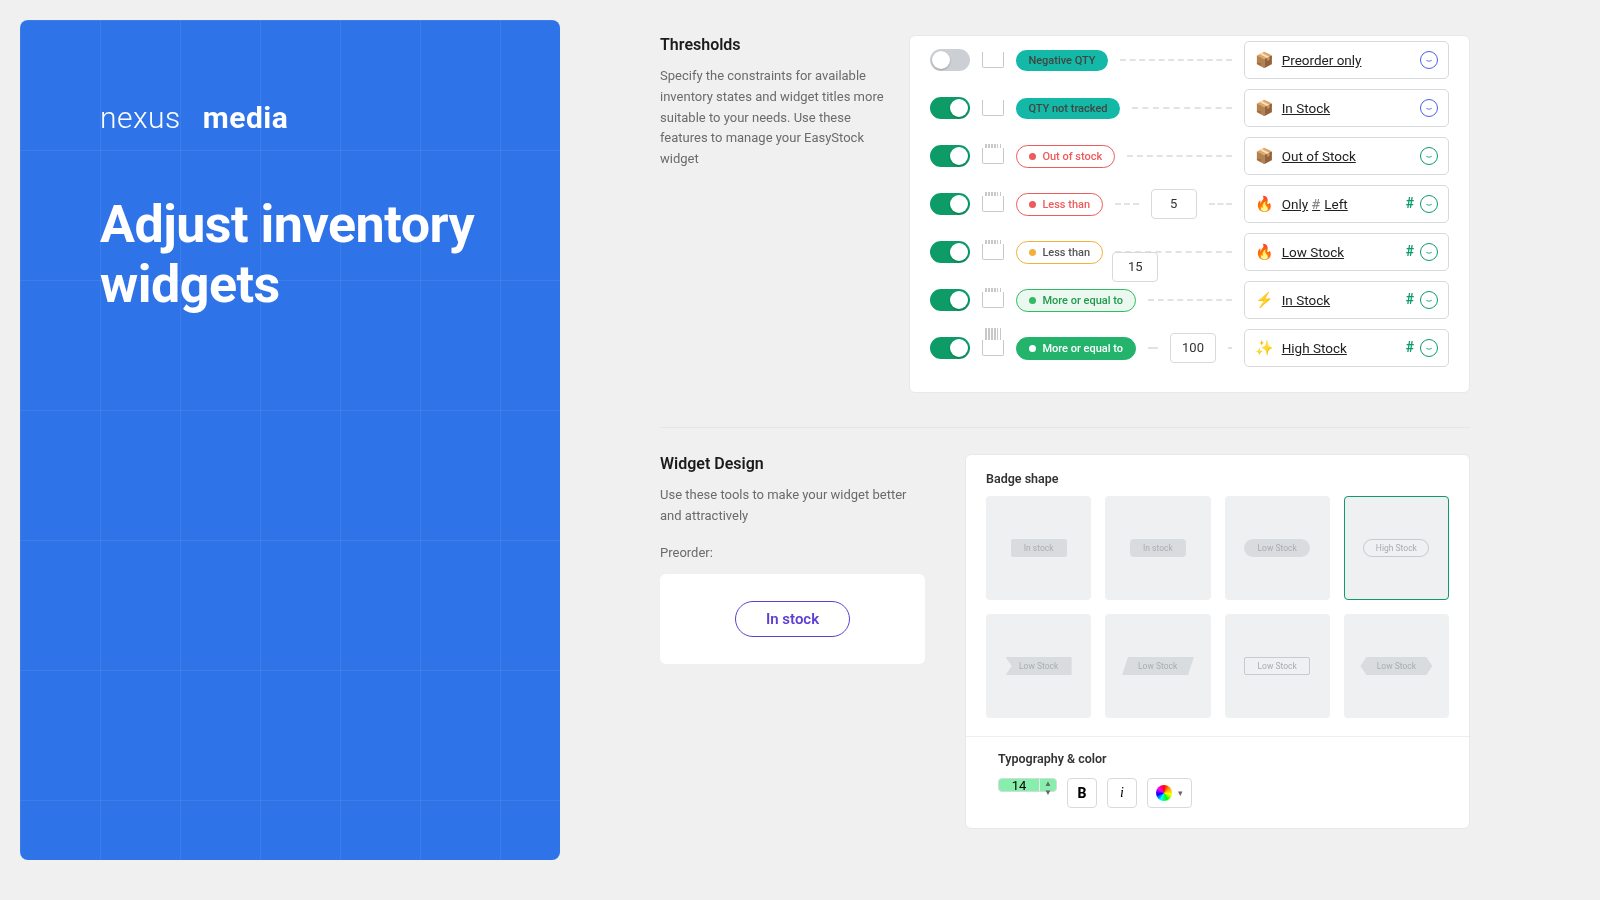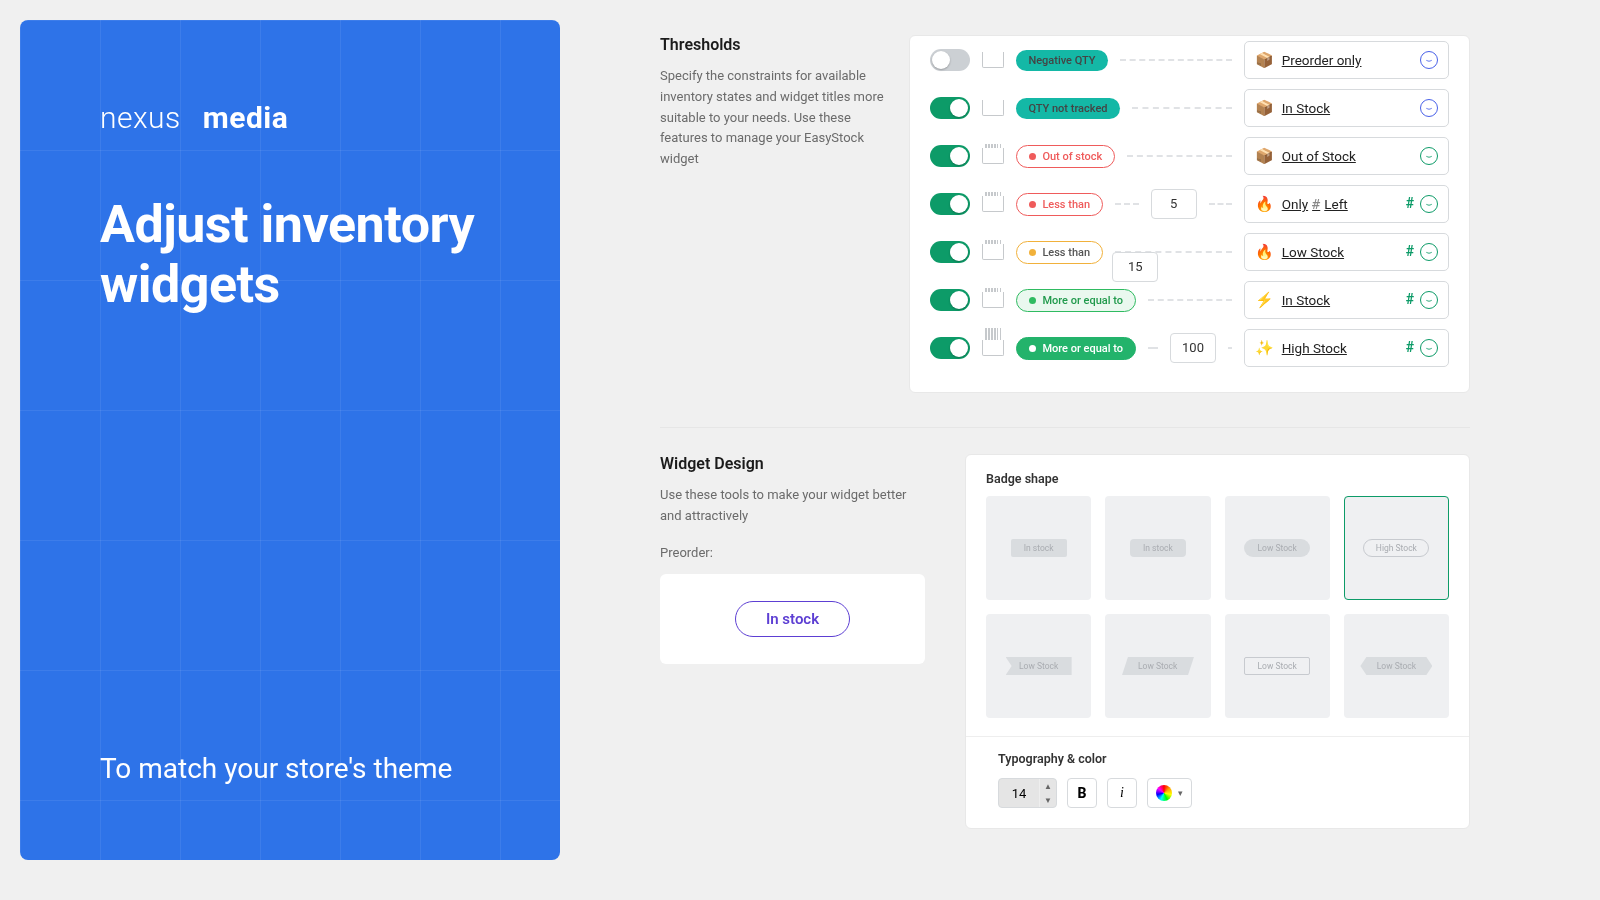--- a/index.html
+++ b/index.html
@@ -186,21 +186,21 @@
     width:72px;height:18px;background:#d9dcdf;
     clip-path: polygon(6px 0,calc(100% - 6px) 0,100% 50%,calc(100% - 6px) 100%,6px 100%,0 50%);
   }
 
   .design-foot {
     border-top:1px solid #eee; padding:14px 20px 20px 32px;
   }
   .design-foot .sub2{font-size:12.5px;font-weight:600;color:#333;margin-bottom:12px;}
   .tools { display:flex; gap:10px;}
   .numctrl {
-    display:flex; border:1px solid #d7dadd; border-radius:4px; height:30px; background:#e5e5e5;
+    display:flex; border:1px solid #d7dadd; border-radius:4px; height:14px; background:#86efac;
     align-items:stretch;
   }
   .numctrl .val{ width:40px; display:flex;align-items:center;justify-content:center;font-size:13px;}
   .numctrl .steppers{ display:flex;flex-direction:column; border-left:1px solid #eee;}
   .numctrl .steppers div{ font-size:8px;color:#666;width:16px;display:flex;align-items:center;justify-content:center;flex:1;cursor:pointer;}
   .sqbtn{
     width:30px;height:30px;border:1px solid #d7dadd;border-radius:4px;background:#fff;
     display:flex;align-items:center;justify-content:center;cursor:pointer;font-size:14px;
   }
   .sqbtn.bold{font-weight:800;}
@@ -218,21 +218,20 @@
 </head>
 <body>
 
 <div class="hero-card">
   <div>
     <div class="hero-logo">
       <span>nexus</span><b>media</b>
     </div>
     <div class="hero-title">Adjust inventory widgets</div>
   </div>
-  <div class="hero-sub">To match your store's theme</div>
 </div>
 
 <div class="right">
 
   <div class="thresh-wrap">
     <div class="section-head">
       <h3>Thresholds</h3>
       <p>Specify the constraints for available inventory states and widget titles more suitable to your needs. Use these features to manage your EasyStock widget</p>
     </div>
 

